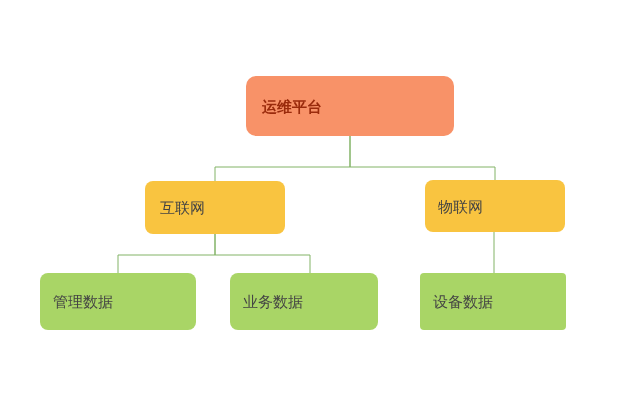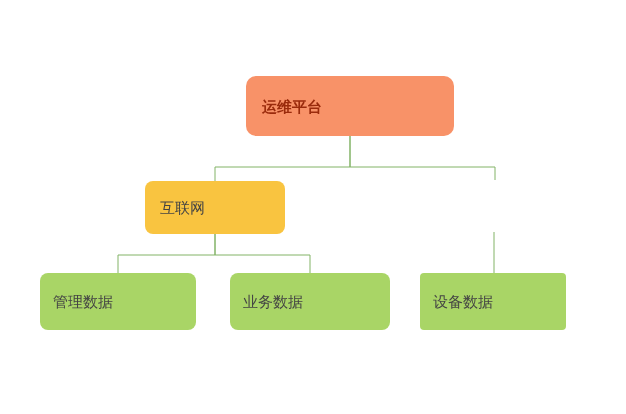--- a/index.html
+++ b/index.html
@@ -56,21 +56,21 @@
     padding-left: 13px;
   }
   .node-mgmt {
     left: 40px; top: 273px;
     width: 156px; height: 57px;
     border-radius: 8px;
     padding-left: 13px;
   }
   .node-biz {
     left: 230px; top: 273px;
-    width: 160px; height: 57px;
+    width: 148px; height: 57px;
     border-radius: 8px;
     padding-left: 13px;
   }
   .node-device {
     left: 420px; top: 273px;
     width: 146px; height: 57px;
     border-radius: 4px;
     padding-left: 13px;
   }
 </style>
@@ -90,20 +90,23 @@
   </svg>
 
   <div class="node node-root" style="background-color: rgb(248, 146, 104); padding-left: 16px;">
     <span style="color: rgb(154, 43, 12);">运维平台</span>
   </div>
 
   <div class="node node-internet" style="background-color: rgb(249, 196, 64);">
     <span style="color: rgb(68, 68, 68);">互联网</span>
   </div>
 
+  <div class="node node-iot" style="background-color: rgb(249, 196, 64);">
+    <span style="color: rgb(68, 68, 68);">物联网</span>
+  </div>
 
   <div class="node node-mgmt" style="background-color: rgb(169, 213, 102);">
     <span style="color: rgb(68, 68, 68); text-align: center;">管理数据</span>
   </div>
 
   <div class="node node-biz" style="background-color: rgb(169, 213, 102);">
     <span style="color: rgb(68, 68, 68);">业务数据</span>
   </div>
 
   <div class="node node-device" style="background-color: rgb(169, 213, 102);">

